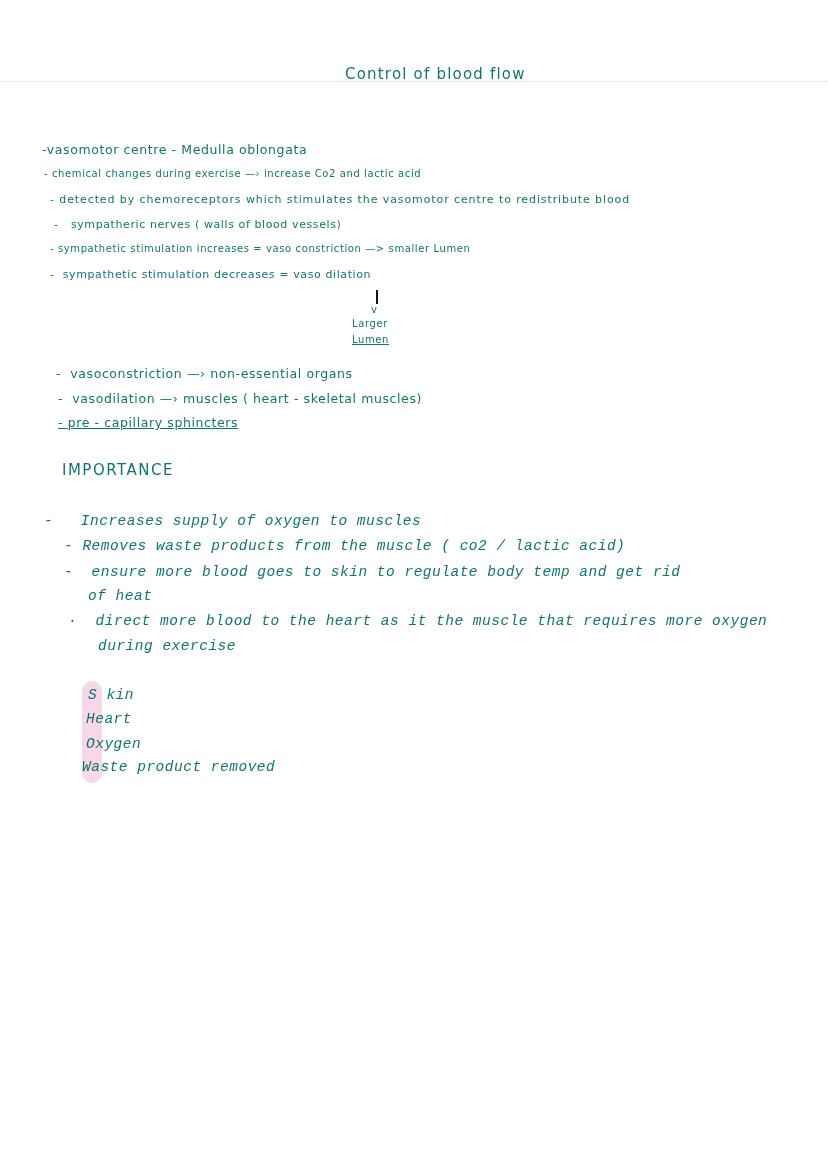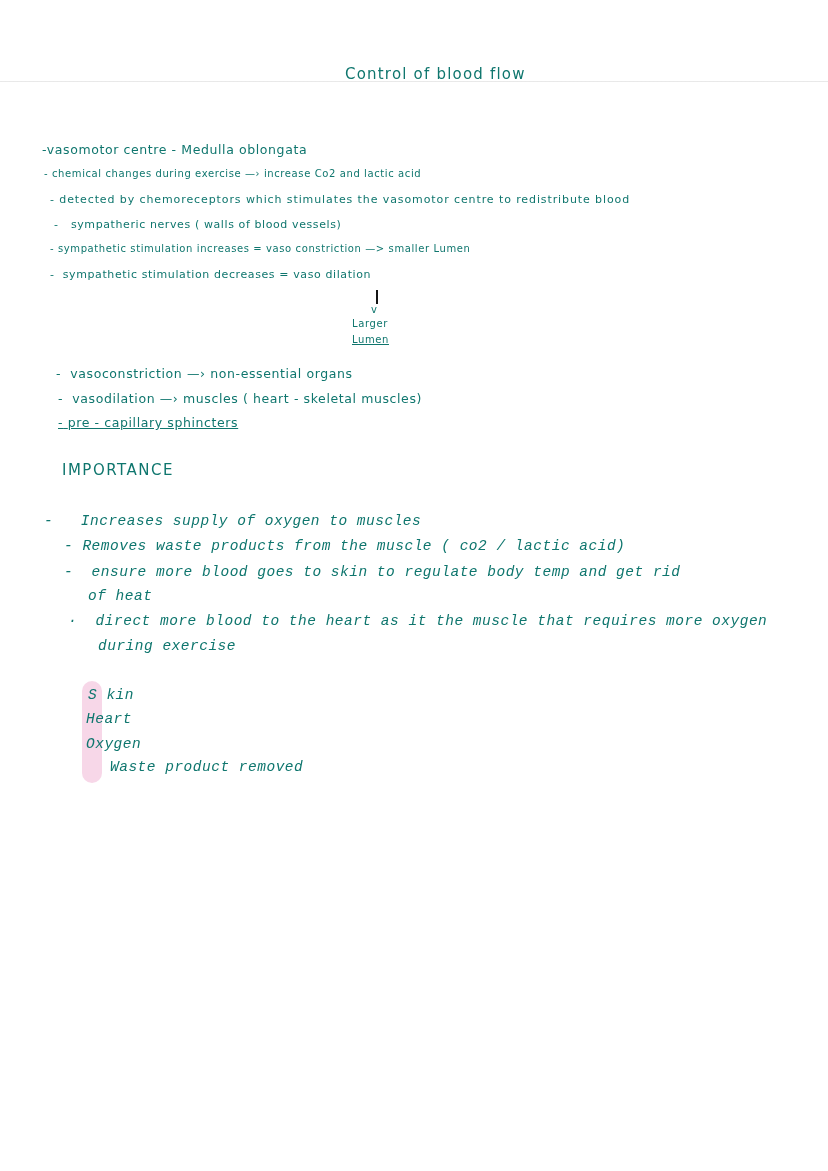--- a/index.html
+++ b/index.html
@@ -110,15 +110,15 @@
 <div class="highlight"></div>
 <div class="hw script" style="left:88px; top:688px;">
   <span>S</span><span> kin</span>
 </div>
 <div class="hw script" style="left:86px; top:712px;">
   <span>H</span><span>eart</span>
 </div>
 <div class="hw script" style="left:86px; top:737px;">
   <span>O</span><span>xygen</span>
 </div>
-<div class="hw script" style="left:82px; top:760px;padding-left:28px;">
+<div class="hw script" style="left:82px; top:760px;">
   <span>W</span><span>aste product  removed</span>
 </div>
 
 </body></html>

